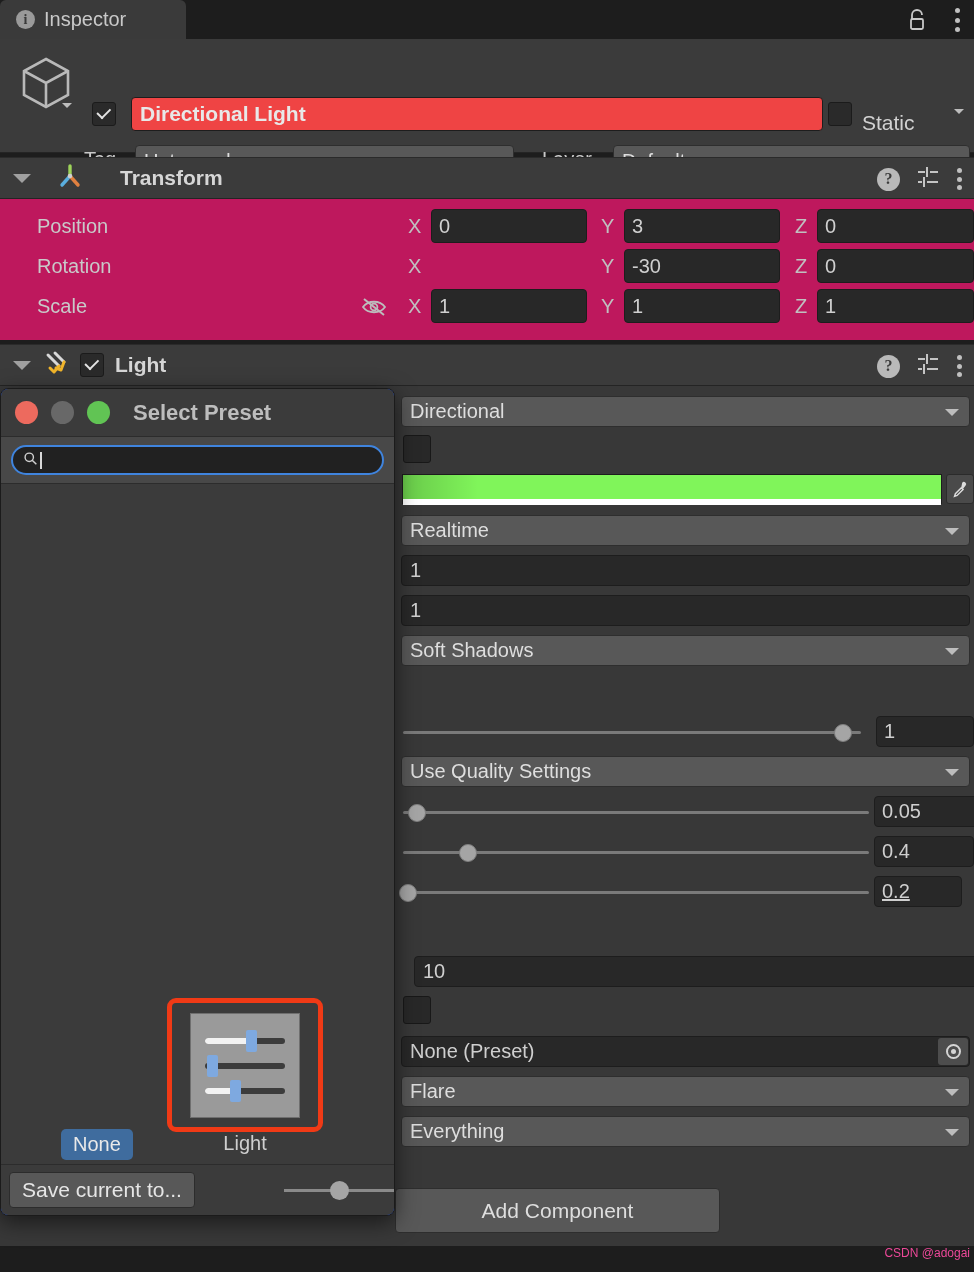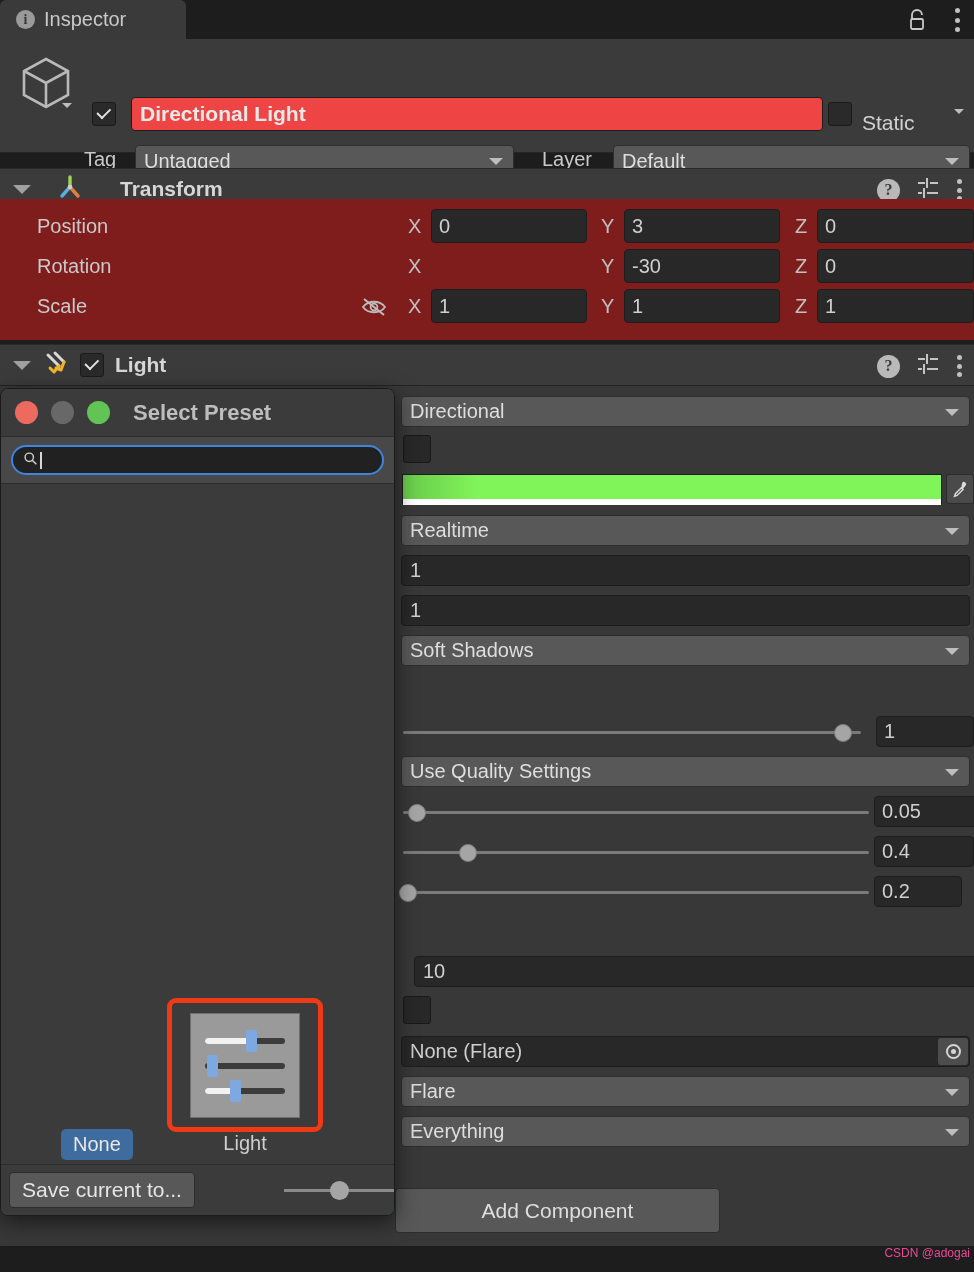--- a/index.html
+++ b/index.html
@@ -74,21 +74,21 @@
     border-top:9px solid #a0a0a0; margin-left:13px; }
   .comp-title{ font-size:21px; color:#d6d6d6; font-weight:bold; }
   .hdr-icons{ position:absolute; right:12px; top:0; height:42px; display:flex; align-items:center; gap:16px; }
   .q-ic{ width:23px;height:23px;border-radius:50%;background:#b9b9b9;color:#3b3b3b;
     font-size:16px;font-weight:bold;display:flex;align-items:center;justify-content:center;
     font-family:"Liberation Serif",serif;}
   .kebab2{ width:6px;height:22px; display:flex;flex-direction:column;justify-content:space-between;align-items:center;}
   .kebab2 i{ width:5px;height:5px;border-radius:50%;background:#c0c0c0;display:block;}
 
   
-  .tbody{ position:absolute; left:0; top:199px; width:974px; height:141px; background:#7f1d1d; }
+  .tbody{ position:absolute; left:0; top:199px; width:974px; height:141px; background:#be185d; }
   .trow{ position:absolute; left:0; width:974px; height:40px; }
   .trow .rlabel{ position:absolute; left:37px; top:8px; font-size:20px; color:#c9c9c9; }
   .axis{ position:absolute; top:8px; font-size:20px; color:#c0c0c0; }
   .numfield{
     position:absolute; top:2px; height:34px; background:#282828;
     border:1px solid #1d1d1d; border-radius:4px; display:flex; align-items:center;
     padding-left:7px; font-size:20px; color:#cfcfcf;
   }
   .nf-x{ left:431px; width:156px; } .ax-x{ left:408px; }
   .nf-y{ left:624px; width:156px; } .ax-y{ left:601px; }
@@ -221,21 +221,21 @@
     <span class="caret dd-caret"></span>
   </div>
 
   <span class="layer-lbl">Layer</span>
   <div class="dropdown layer-dd">
     <span>Default</span>
     <span class="caret dd-caret"></span>
   </div>
 </div>
 
-<div class="comp-hdr" style="top:168px;gap:14px;">
+<div class="comp-hdr" style="top:157px;gap:14px;">
   <span class="foldout"></span>
   <span style="margin-left:11px;">
     <svg viewBox="0 0 28 28" width="28" height="28">
       <path d="M14 14 L14 4" stroke="#9ed45a" stroke-width="3.4" stroke-linecap="round"></path>
       <path d="M14 14 L6 23" stroke="#5aaede" stroke-width="3.4" stroke-linecap="round"></path>
       <path d="M14 14 L22 23" stroke="#e08040" stroke-width="3.4" stroke-linecap="round"></path>
       <circle cx="14" cy="14" r="2.3" fill="#cfcfcf"></circle>
     </svg>
   </span>
   <span class="comp-title" style="margin-left:22px;">Transform</span>
@@ -379,29 +379,29 @@
 
     <div class="srow" style="top:450px;">
       <div class="strack" style="left:2px; width:466px;"></div>
       <div class="sknob" style="left: 58.24px;"></div>
       <div class="sval" style="left:473px; width:100px;">0.4</div>
     </div>
 
     <div class="srow" style="top:490px;">
       <div class="strack" style="left:2px; width:466px;"></div>
       <div class="sknob" style="left: -2.34px;"></div>
-      <div class="sval" style="left:473px; width:88px;">0.2</div>
+      <div class="sval" style="left:473px; width:88px;text-decoration:underline;">0.2</div>
     </div>
 
     <div class="row-num" style="top:570px;margin-left:13px;">10</div>
 
     <div class="tinychk" style="top:610px;"></div>
 
     <div class="objfield" style="top:650px;">
-      <span>None (Flare)</span>
+      <span>None (Preset)</span>
       <span class="objpick">
           <span class="ring"></span>
         </span>
     </div>
 
     <div class="row-dd" style="top:690px;">
       <span>Flare</span>
       <span class="caret dd-caret"></span>
     </div>
 

